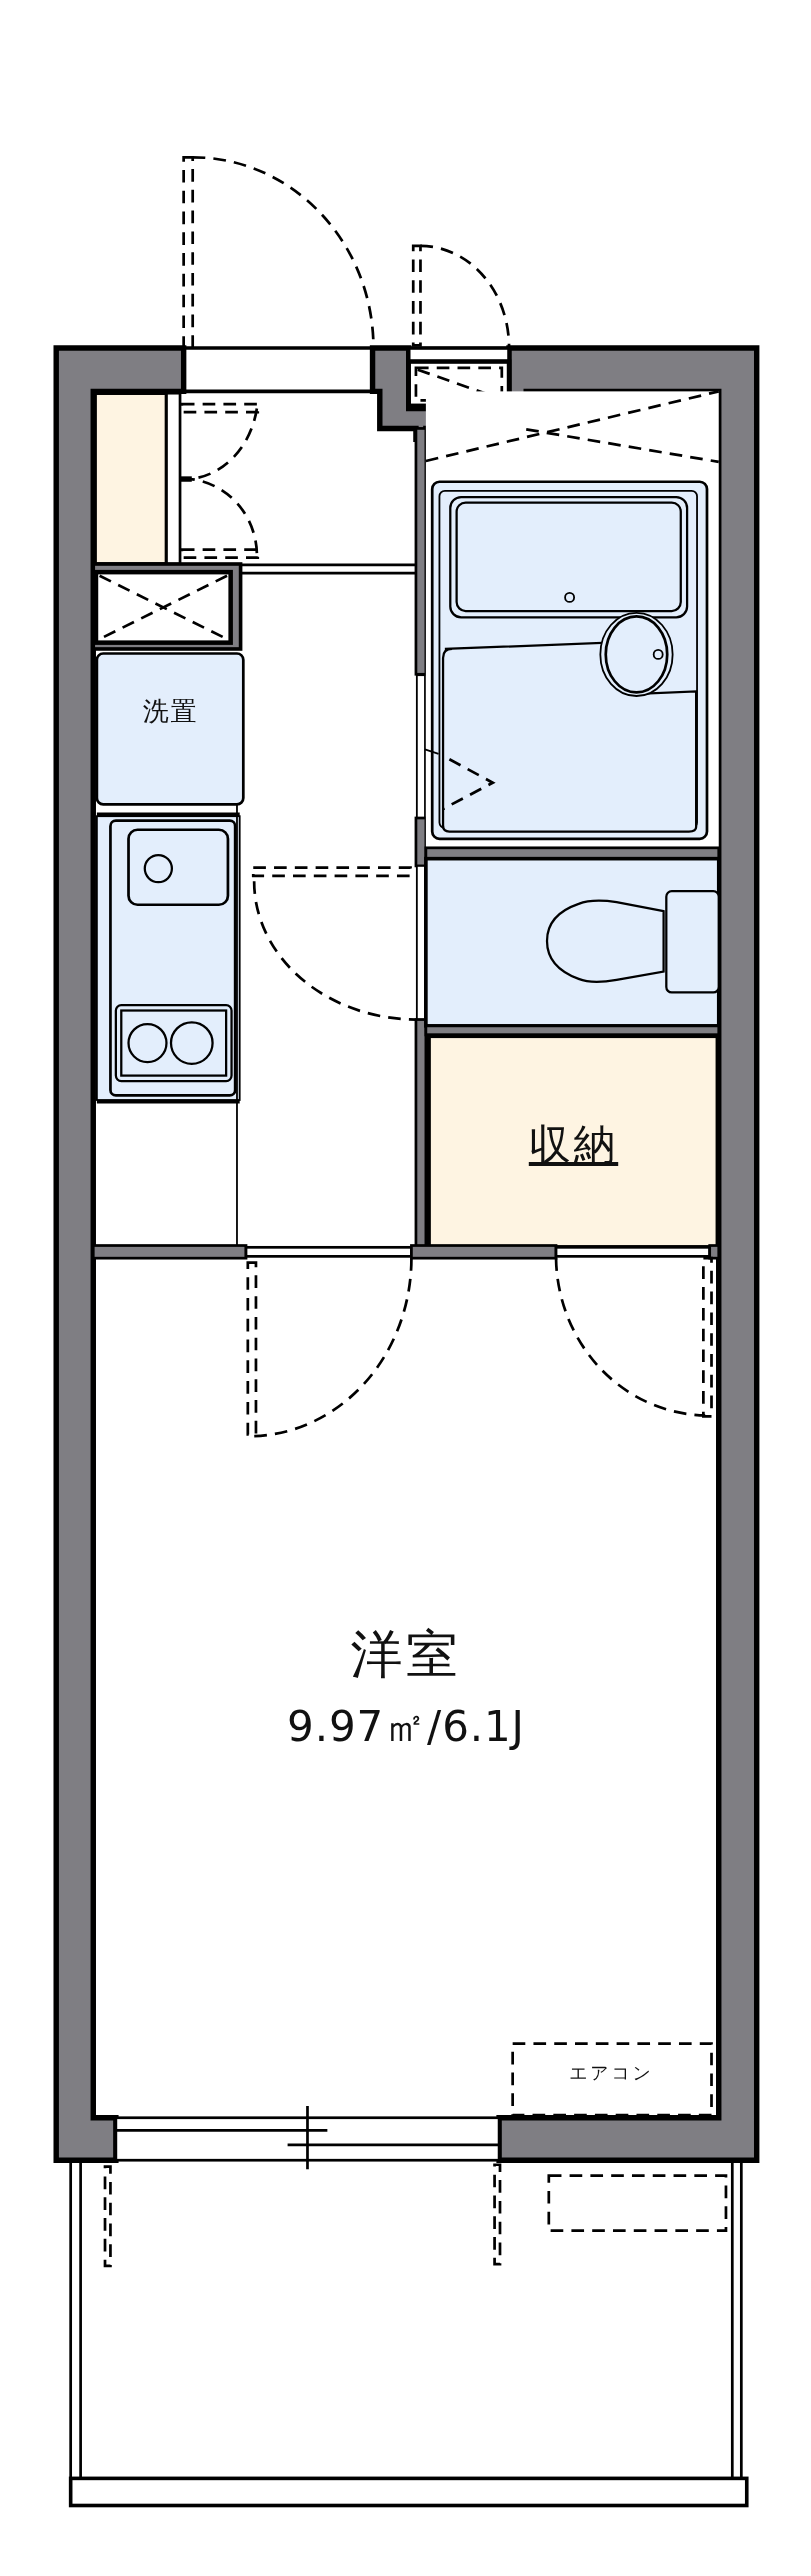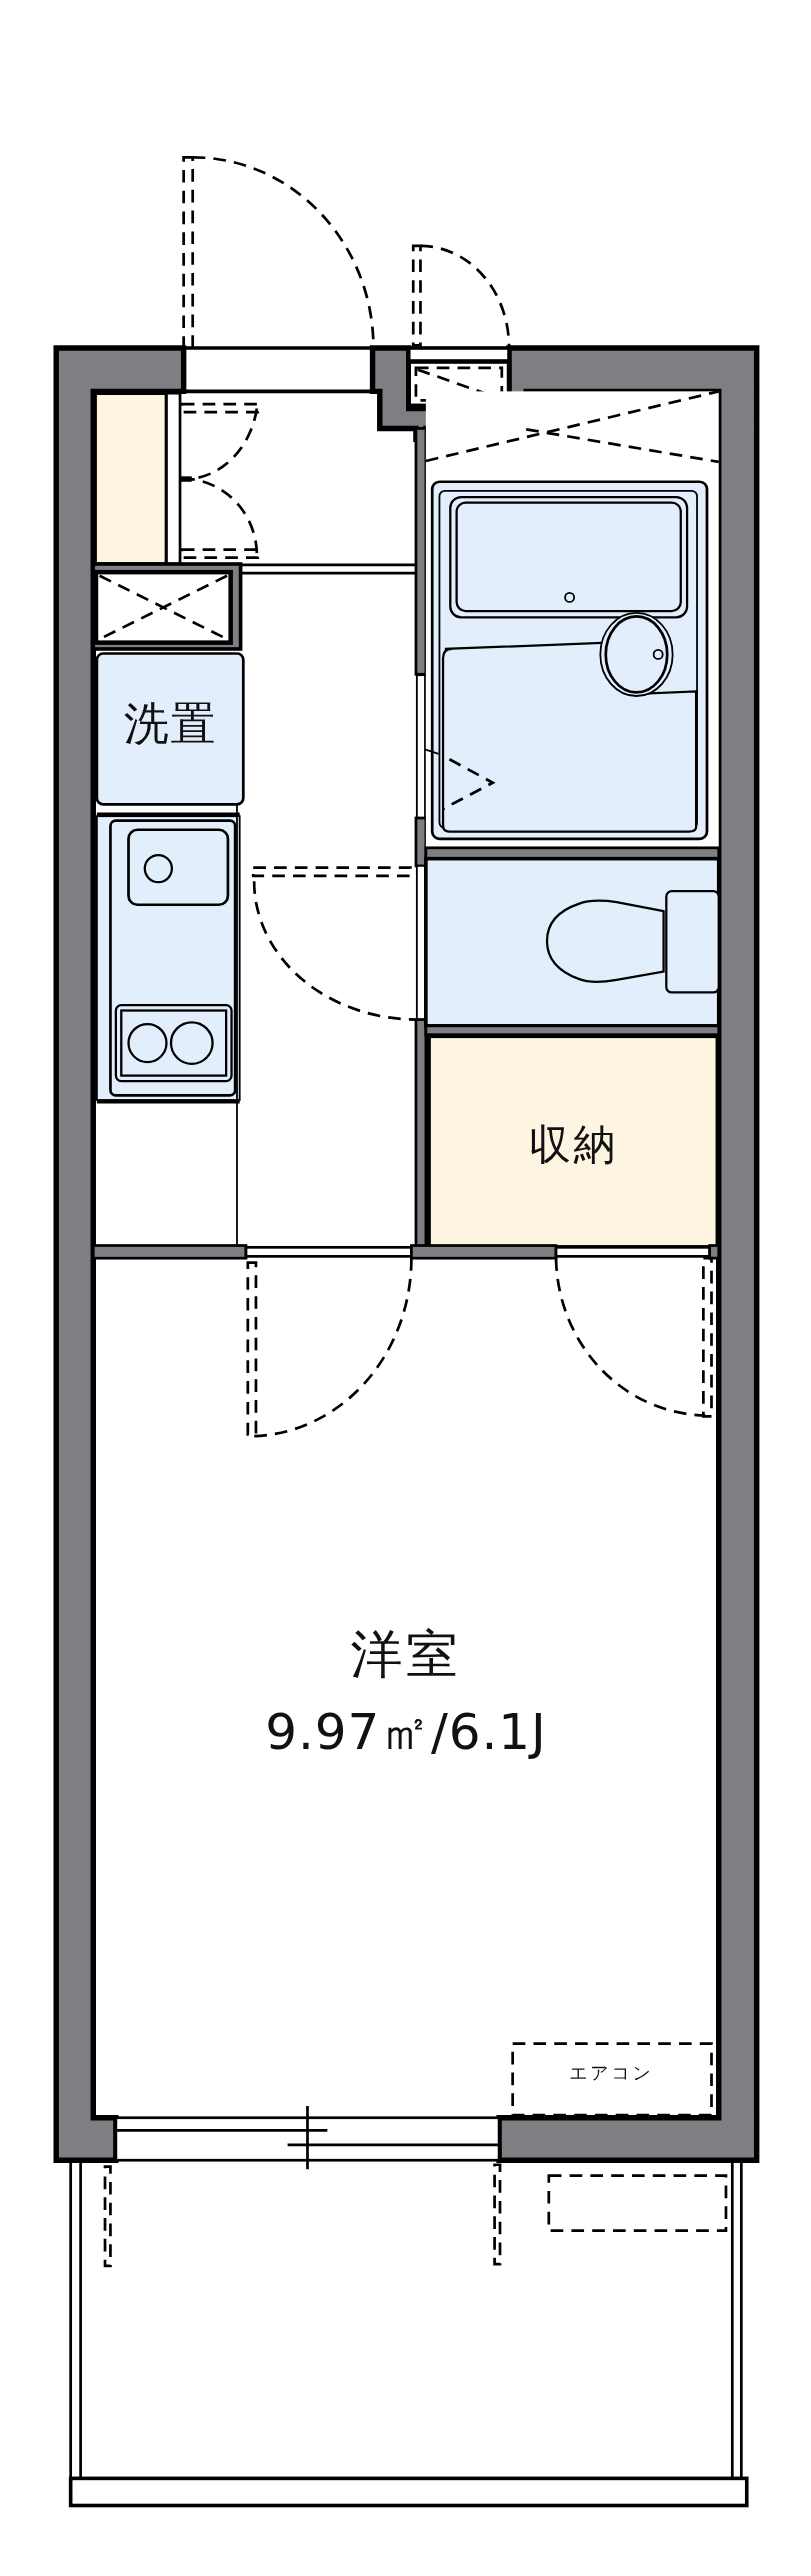--- a/index.html
+++ b/index.html
@@ -4,24 +4,24 @@
 <style>
   html, body { margin: 0; padding: 0; background: #ffffff; }
   body { width: 812px; height: 2576px; position: relative; overflow: hidden;
          font-family: "DejaVu Sans", "Liberation Sans", sans-serif; }
   #plan { position: absolute; left: 0; top: 0; width: 812px; height: 2576px; }
   .wall { fill: #7f7e83; stroke: #000; stroke-width: 6; stroke-linejoin: miter; }
   .line { stroke: #000; fill: none; }
   .dash { stroke: #000; fill: none; stroke-width: 3; stroke-dasharray: 14 9; }
   .label { position: absolute; color: #111; white-space: nowrap; text-align: center;
            font-family: "DejaVu Sans", "Liberation Sans", sans-serif; }
-  .lbl-washer { left: 97px; top: 694px; width: 147px; font-size: 45px; letter-spacing: 1.8px; }
-  .lbl-storage { left: 428px; top: 1117px; width: 291px; font-size: 42px; letter-spacing: 2.7px; }
+  .lbl-washer { left: 97px; top: 694px; width: 147px; font-size: 26px; letter-spacing: 1.8px; }
+  .lbl-storage { left: 428px; top: 1117px; width: 291px; font-size: 42px; letter-spacing: 2.7px; text-decoration: underline; }
   .lbl-room { left: 56px; top: 1620px; width: 700px; font-size: 52px; letter-spacing: 3.6px; }
-  .lbl-area { left: 56px; top: 1699px; width: 700px; font-size: 50px; letter-spacing: 0.9px; }
+  .lbl-area { left: 56px; top: 1699px; width: 700px; font-size: 42px; letter-spacing: 0.9px; }
   .lbl-ac { left: 512px; top: 2061px; width: 199px; font-size: 18px; letter-spacing: 2.7px; }
 </style>
 </head>
 <body>
 
 <svg id="plan" viewBox="0 0 898 2850" xmlns="http://www.w3.org/2000/svg">
 
   <g>
 
     <path class="wall" d="M62,385 L203,385 L203,433 L103,433 L103,2343 L128,2343 L128,2390 L62,2390 Z"></path>

